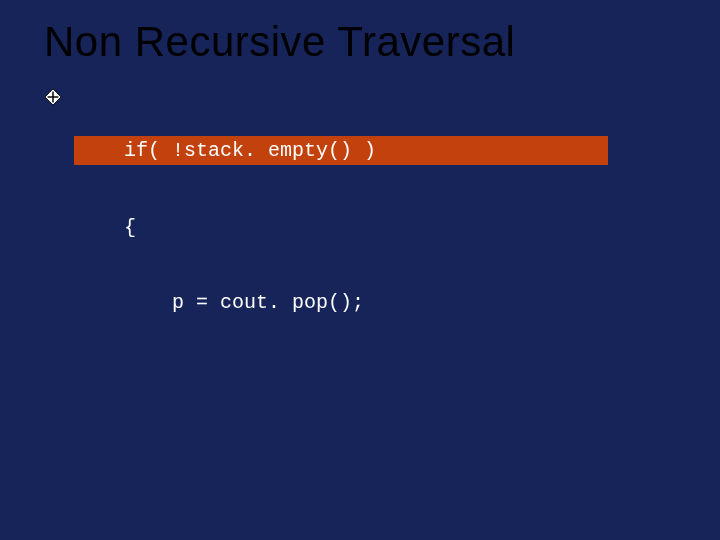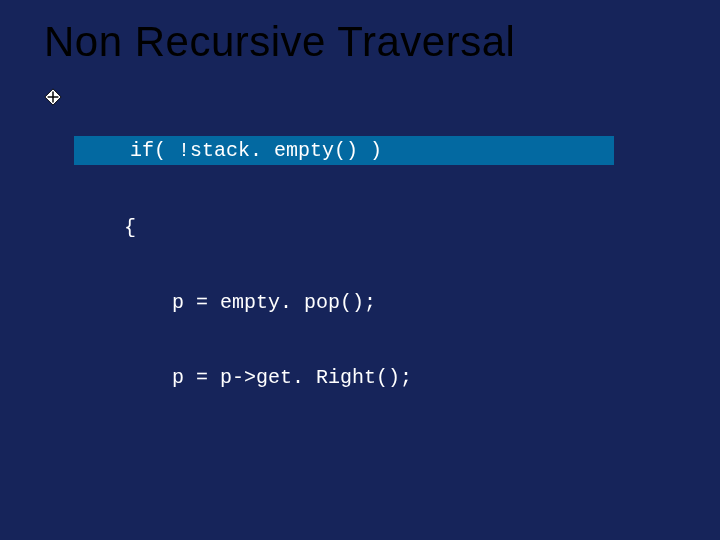--- a/index.html
+++ b/index.html
@@ -33,23 +33,23 @@
   }
   .code {
     font-family: "Courier New", Courier, monospace;
     font-size: 20px;
     line-height: 1.25;
     white-space: pre;
     color: #ffffff;
   }
   .code-line { display: block; }
   .hl {
-    background: #0369a1;
+    background: #c2410c;
     display: inline-block;
-    padding: 2px 4px 2px 8px;
+    padding: 2px 4px 2px 2px;
     margin-left: -2px;
   }
 </style>
 </head>
 <body>
 
 <div class="slide">
 
   <h1 class="title">Non Recursive Traversal</h1>
 
@@ -60,21 +60,20 @@
         <rect x="10" y="0" width="14" height="14" transform="rotate(45 10 0) translate(0 -1)" fill="#ffffff" stroke="#000" stroke-width="1" opacity="0"></rect>
         <polygon points="10,1 19,10 10,19 1,10" fill="#ffffff" stroke="#000000" stroke-width="1"></polygon>
         <line x1="10" y1="4" x2="10" y2="16" stroke="#000000" stroke-width="1.6"></line>
         <line x1="4" y1="10" x2="16" y2="10" stroke="#000000" stroke-width="1.6"></line>
       </svg>
     </span>
 
     <div class="code">
       <span class="code-line"><span class="hl">    if( !stack. empty() )                   </span></span>
       <span class="code-line">    {</span>
-      <span class="code-line">        p = empty. pop();</span>
-      <span class="code-line">        p = p-&gt;get. Right();</span>
+      <span class="code-line">        p = cout. pop();</span>
       
       
       
     </div>
 
   </div>
 </div>
 
 </body></html>

